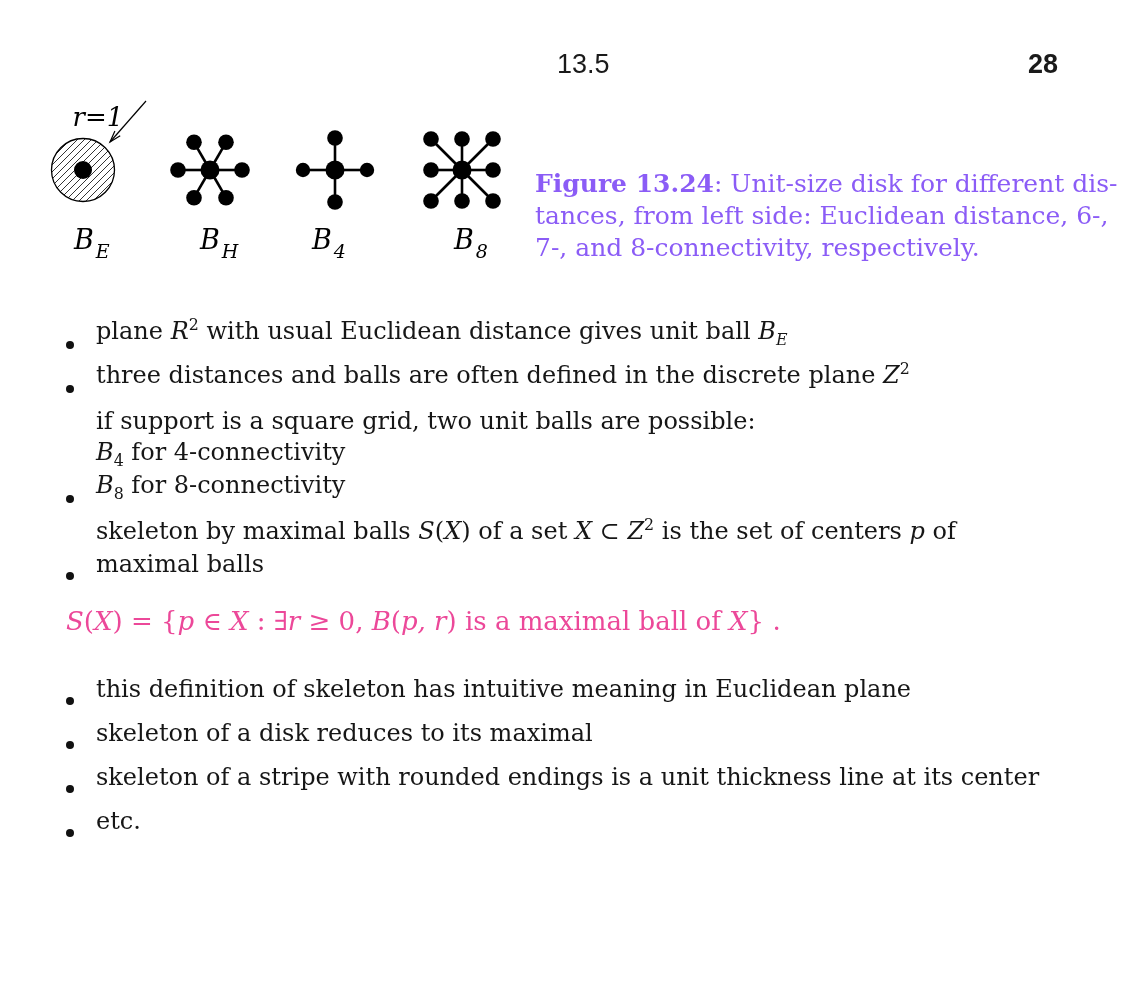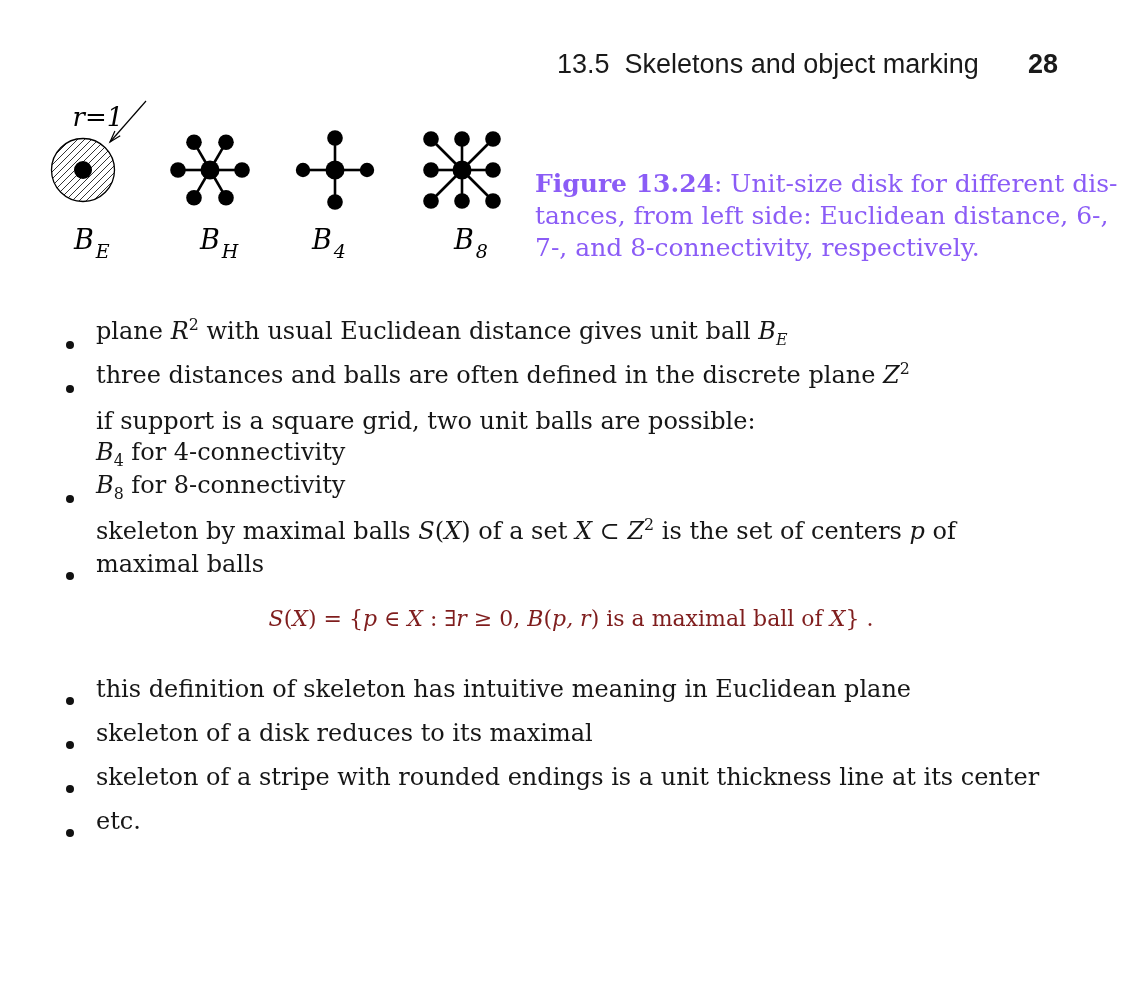--- a/index.html
+++ b/index.html
@@ -10,21 +10,21 @@
     font-family:"DejaVu Serif","DejaVu Sans",serif;
   }
 
   
   .header {
     position:absolute; top:49px; left:557px; width:501px;
     display:flex; align-items:baseline;
     font-family:"Liberation Sans","DejaVu Sans",sans-serif;
     font-size:27px; color:#1a1a1a; white-space:nowrap;
   }
-  .header .sec-num { margin-right:15px; }
+  .header .sec-num { }
   .header .page-num { margin-left:auto; font-weight:bold; }
 
   
   .fig-svg { position:absolute; left:30px; top:88px; }
   .fig-label {
     position:absolute; top:224px;
     font-size:27px; font-style:italic; color:#000; white-space:nowrap;
   }
   .fig-label .sub {
     font-size:19px; position:relative; top:9px; margin-left:2px; font-style:italic;
@@ -42,38 +42,37 @@
   .dot {
     flex:0 0 auto; width:8px; height:8px; border-radius:50%;
     background:#111; margin-top:13px;
   }
   .btext { margin-left:22px; font-size:24px; line-height:31px; max-width:1014px; }
   .bline { white-space:nowrap; }
 
   
   .equation {
     position:absolute; left:66px; top:606px; width:1010px;
-    text-align:center; font-size:22px; color:#7f1d1d;
+    font-size:26px; color:#ec4899;
     font-family:"DejaVu Serif","DejaVu Sans",serif;
   }
 
   
   .seg-r  { }
   .seg-i  { font-style:italic; }
   .seg-b  { font-weight:normal; }
   .seg-sup  { font-size:66%; position:relative; top:-0.55em; }
   .seg-sub  { font-size:66%; position:relative; top:0.35em; }
   .seg-isub { font-size:66%; position:relative; top:0.35em; font-style:italic; }
 </style>
 </head>
 <body>
 
 <div class="header">
   <span class="sec-num">13.5</span>
-  <span class="sec-title">Skeletons and object marking</span>
   <span class="page-num">28</span>
 </div>
 
 <svg class="fig-svg" width="500" height="130" viewBox="30 88 500 130">
   <defs>
     <pattern id="hatch" patternUnits="userSpaceOnUse" width="7" height="7">
       <path d="M0,7 L7,0" stroke="#000" stroke-width="0.8"></path>
     </pattern>
   </defs>
 

